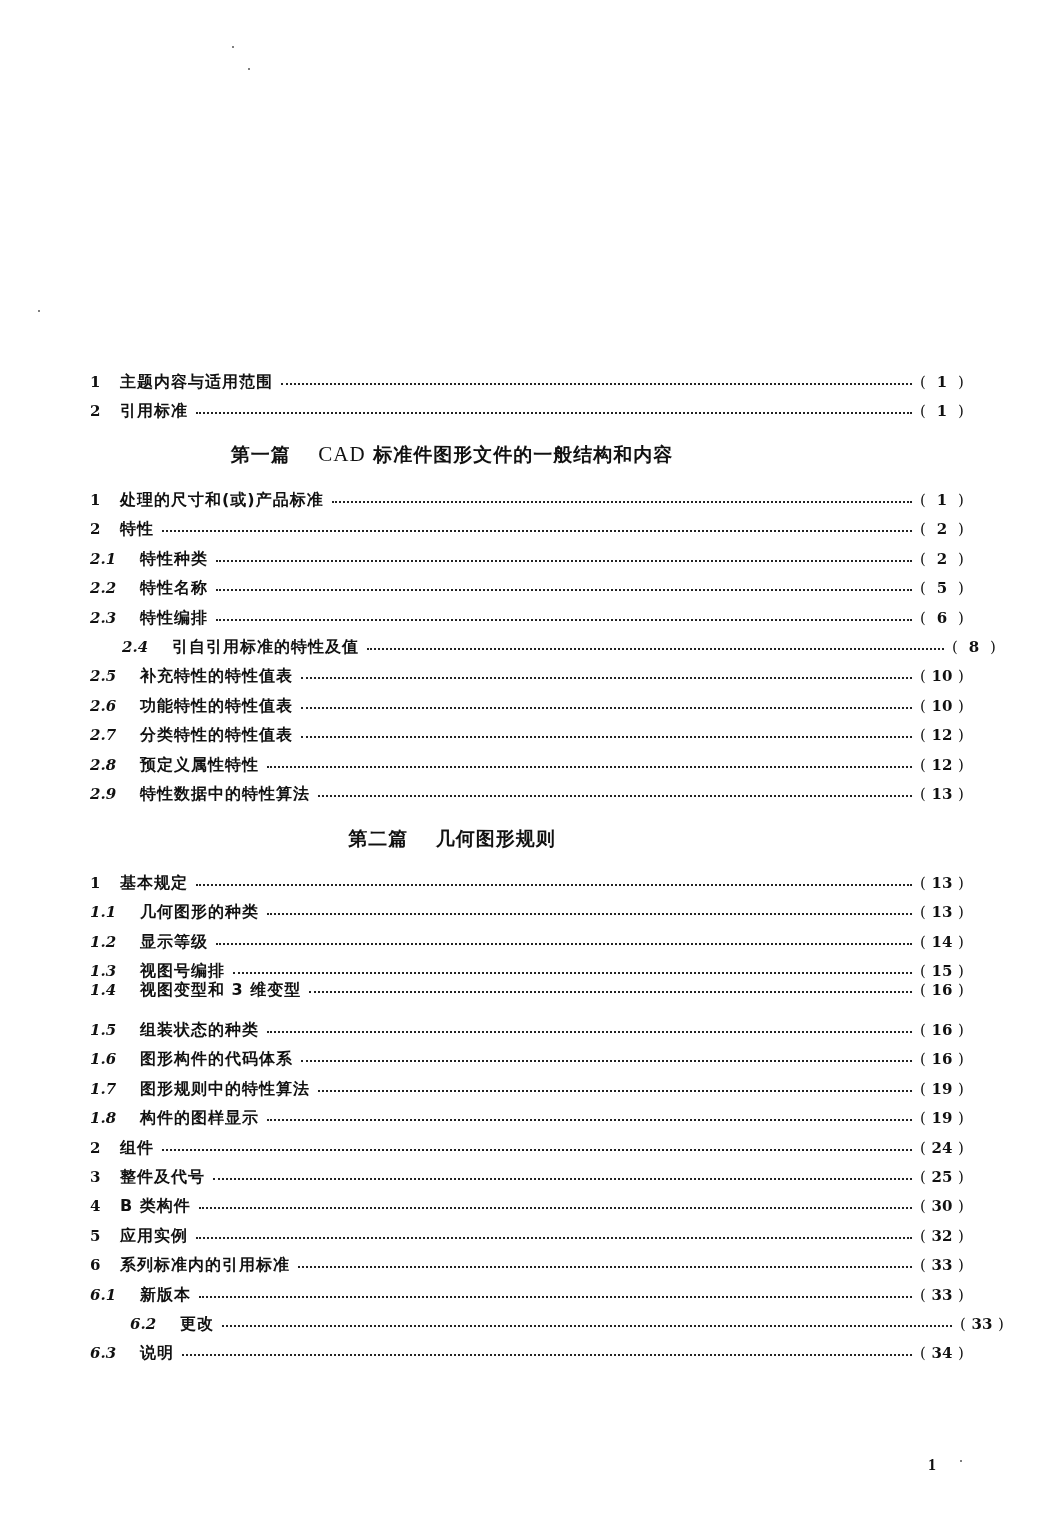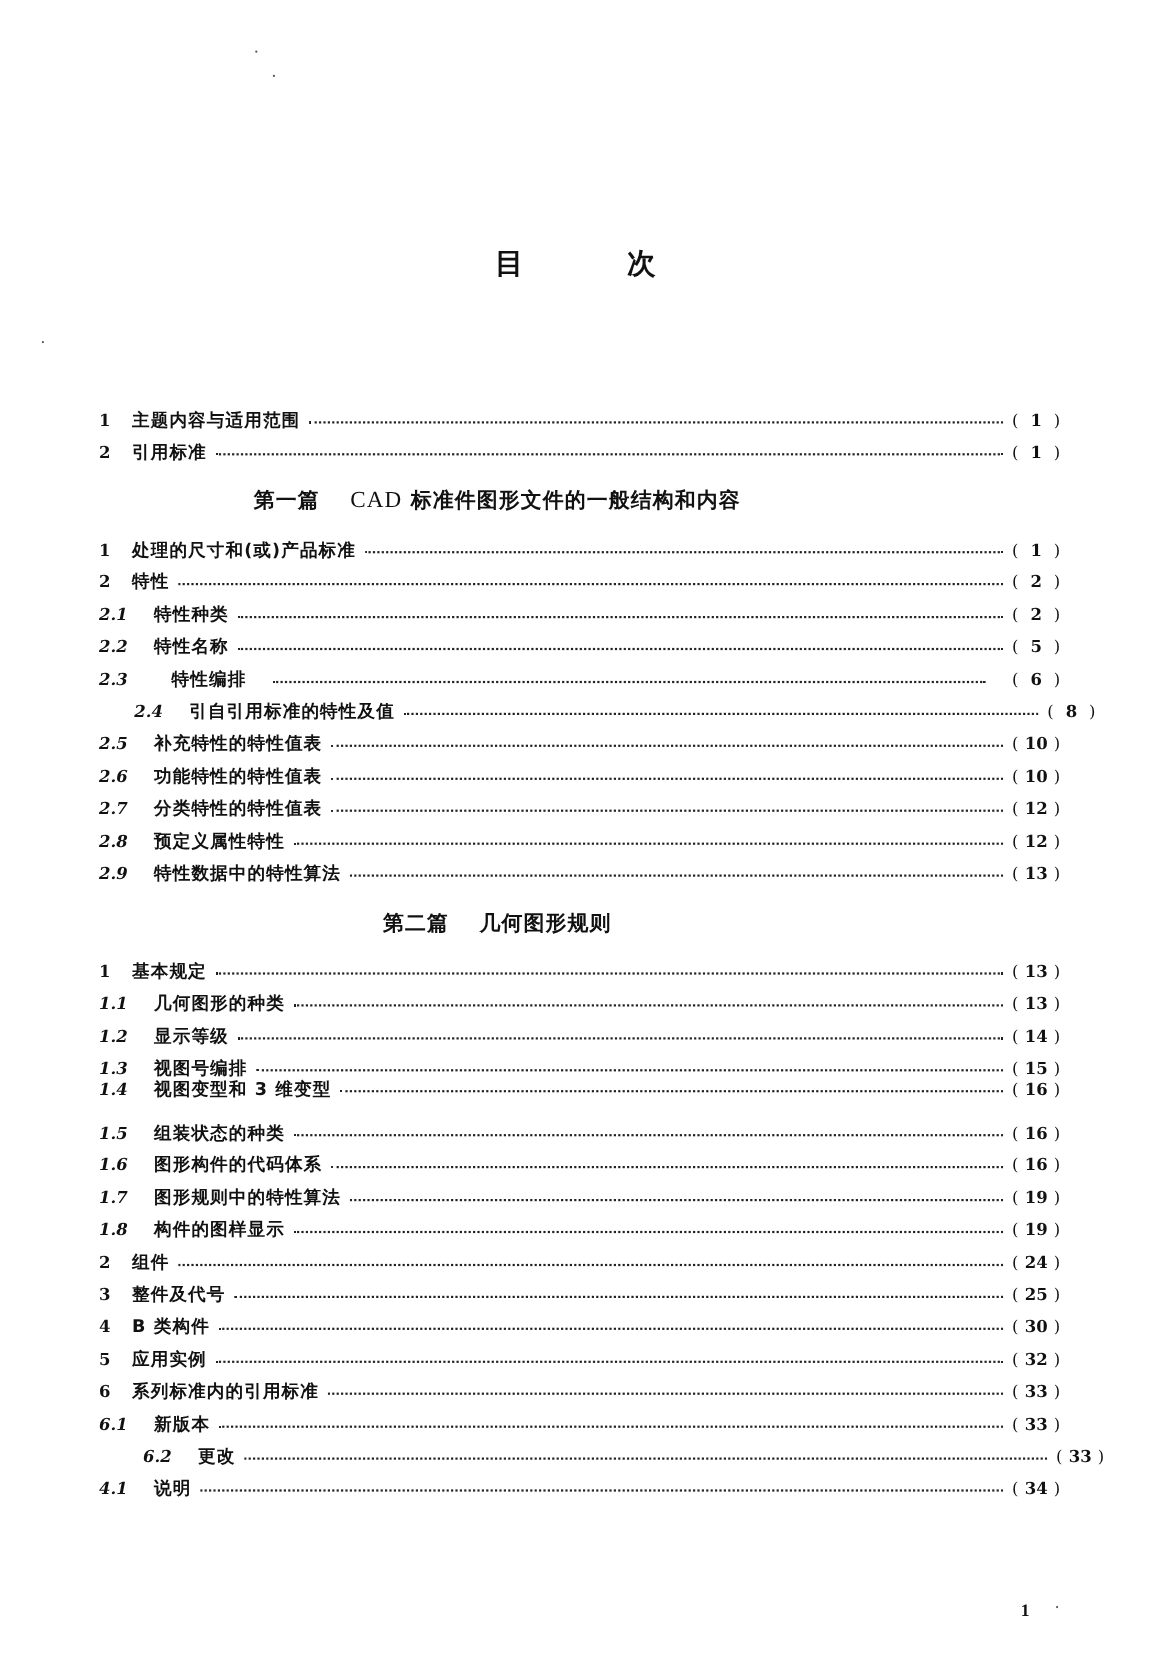--- a/index.html
+++ b/index.html
@@ -125,23 +125,20 @@
 </head>
 <body>
 
 <div class="page">
 
   <div class="speck" style="left:232px;top:46px;"></div>
   <div class="speck" style="left:248px;top:68px;"></div>
   <div class="speck" style="left:38px;top:310px;"></div>
   <div class="speck" style="left:960px;top:1460px;"></div>
 
-  <div class="doc-title">
-    <span class="ch">目</span><span class="gap"></span><span class="ch">次</span>
-  </div>
 
   <div class="toc" id="toc">
       <div class="toc-row" style="top: 371px;">
         <span class="toc-num l1">1</span>
         <span class="toc-label">主题内容与适用范围</span>
         <span class="toc-dots"></span>
         <span class="toc-page"><span class="paren">(</span><span class="pnum">1</span><span class="paren">)</span></span>
       </div>
       <div class="toc-row" style="top: 400.4px;">
         <span class="toc-num l1">2</span>
@@ -167,21 +164,21 @@
         <span class="toc-label">特性种类</span>
         <span class="toc-dots"></span>
         <span class="toc-page"><span class="paren">(</span><span class="pnum">2</span><span class="paren">)</span></span>
       </div>
       <div class="toc-row" style="top: 577.2px;">
         <span class="toc-num l2">2.2</span>
         <span class="toc-label">特性名称</span>
         <span class="toc-dots"></span>
         <span class="toc-page"><span class="paren">(</span><span class="pnum">5</span><span class="paren">)</span></span>
       </div>
-      <div class="toc-row" style="top: 606.6px; gap: 16px;">
+      <div class="toc-row" style="top: 606.6px;">
         <span class="toc-num l2">2.3</span>
         <span class="toc-label">特性编排</span>
         <span class="toc-dots"></span>
         <span class="toc-page"><span class="paren">(</span><span class="pnum">6</span><span class="paren">)</span></span>
       </div>
       <div class="toc-row" style="top: 636px; margin-left: 32px;">
         <span class="toc-num l2">2.4</span>
         <span class="toc-label">引自引用标准的特性及值</span>
         <span class="toc-dots"></span>
         <span class="toc-page"><span class="paren">(</span><span class="pnum">8</span><span class="paren">)</span></span>
@@ -307,21 +304,21 @@
         <span class="toc-dots"></span>
         <span class="toc-page"><span class="paren">(</span><span class="pnum">33</span><span class="paren">)</span></span>
       </div>
       <div class="toc-row" style="top: 1313px; margin-left: 40px;">
         <span class="toc-num l2">6.2</span>
         <span class="toc-label">更改</span>
         <span class="toc-dots"></span>
         <span class="toc-page"><span class="paren">(</span><span class="pnum">33</span><span class="paren">)</span></span>
       </div>
       <div class="toc-row" style="top: 1342.4px;">
-        <span class="toc-num l2">4.1</span>
+        <span class="toc-num l2">6.3</span>
         <span class="toc-label">说明</span>
         <span class="toc-dots"></span>
         <span class="toc-page"><span class="paren">(</span><span class="pnum">34</span><span class="paren">)</span></span>
       </div>
     </div>
 
   <div class="page-number">1</div>
 </div>
 
 </body></html>

